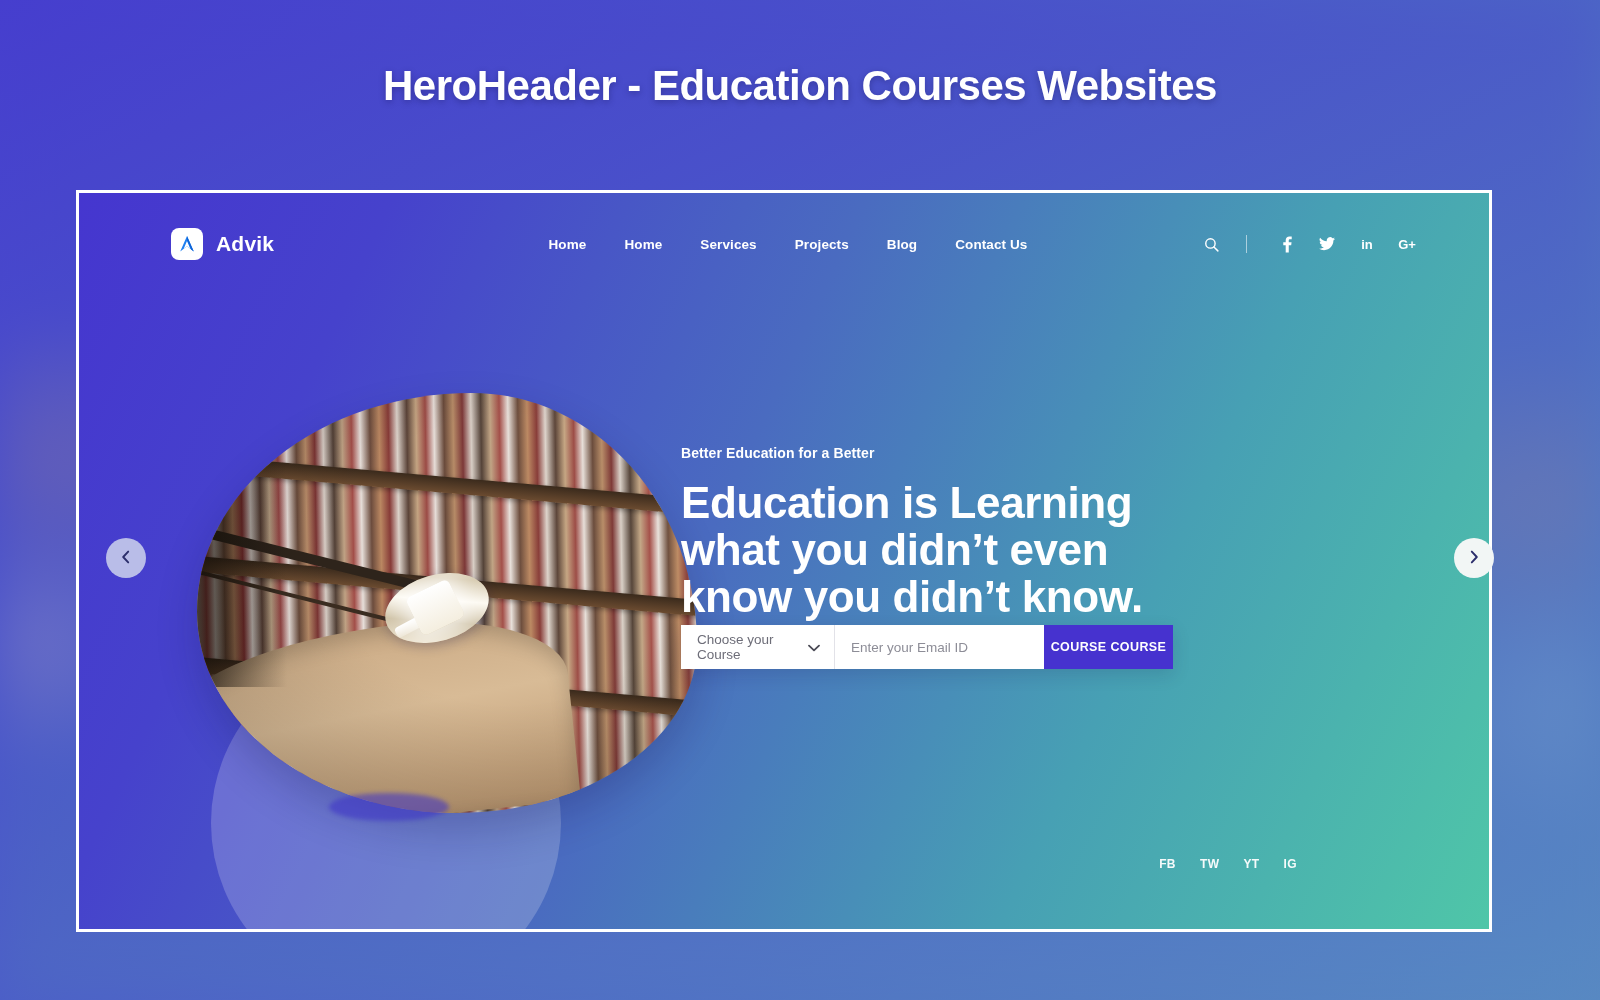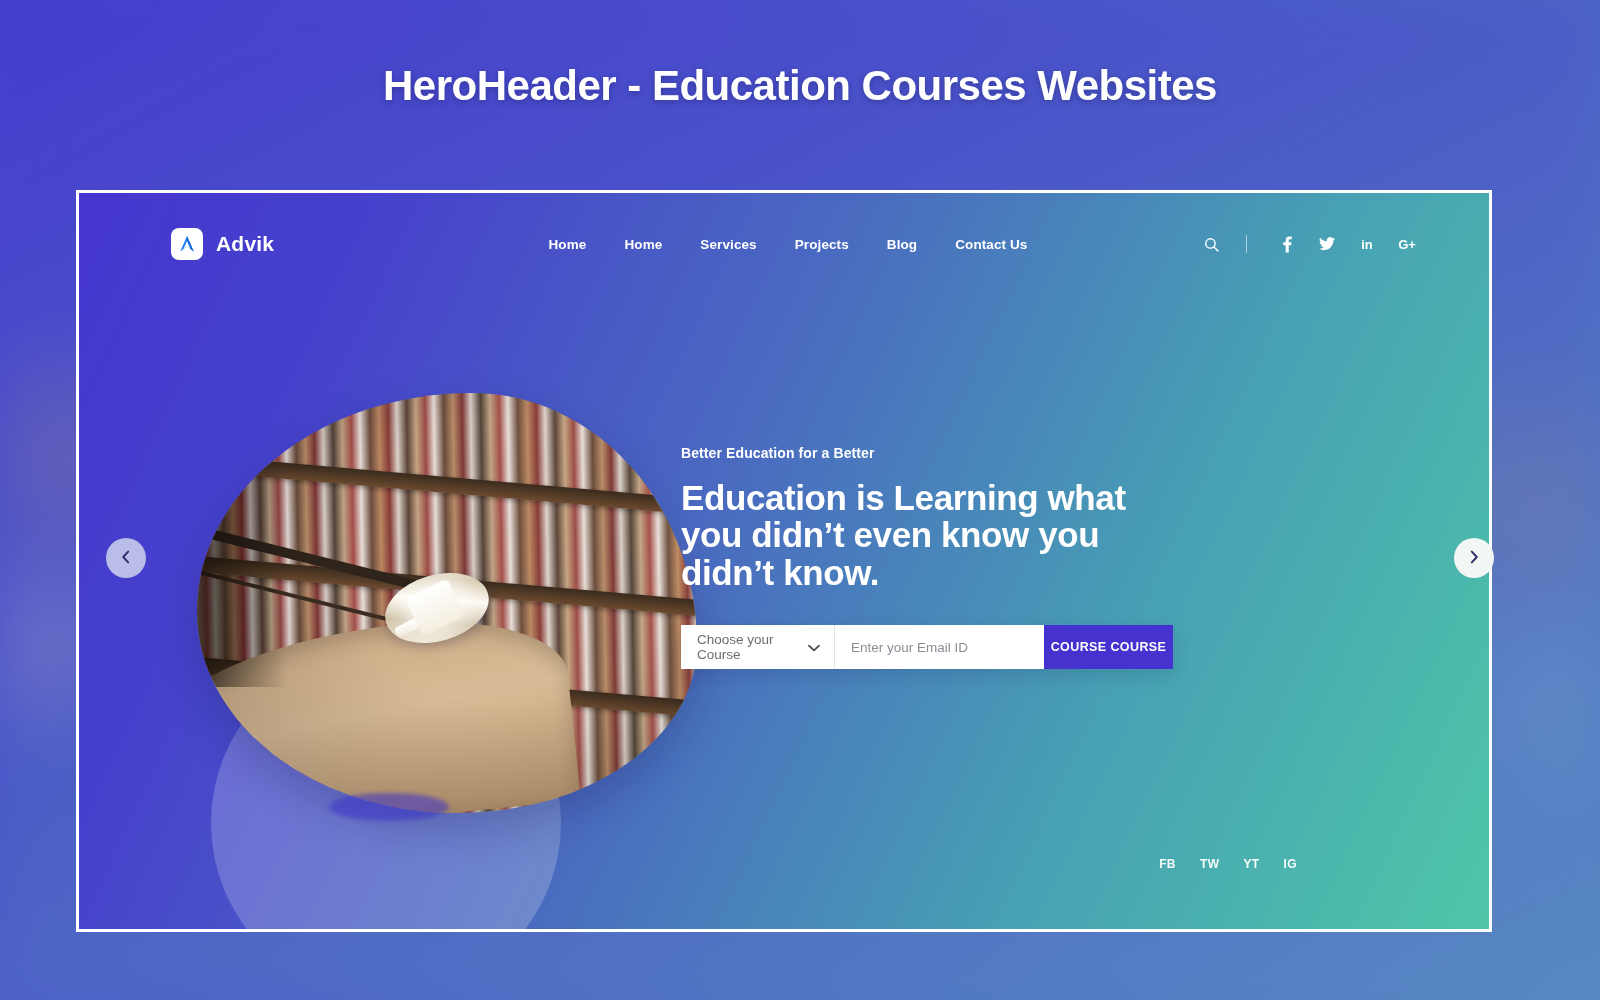--- a/index.html
+++ b/index.html
@@ -182,21 +182,21 @@
 
   
   #hero-copy {
     position:absolute; left:602px; top:252px; width:560px;
   }
   #eyebrow {
     color:#ffffff; font-size:14px; font-weight:bold; letter-spacing:.1px;
     margin-bottom:18px;
   }
   #headline {
-    color:#ffffff; font-size:35px; font-weight:bold; line-height:1.07;
+    color:#ffffff; font-size:44px; font-weight:bold; line-height:1.07;
     letter-spacing:-0.4px; max-width:510px;
   }
 
   
   #search-form {
     position:absolute; left:602px; top:432px;
     display:flex; height:44px; width:492px;
     box-shadow:0 6px 18px rgba(20,20,70,.14);
   }
   #course-select {

